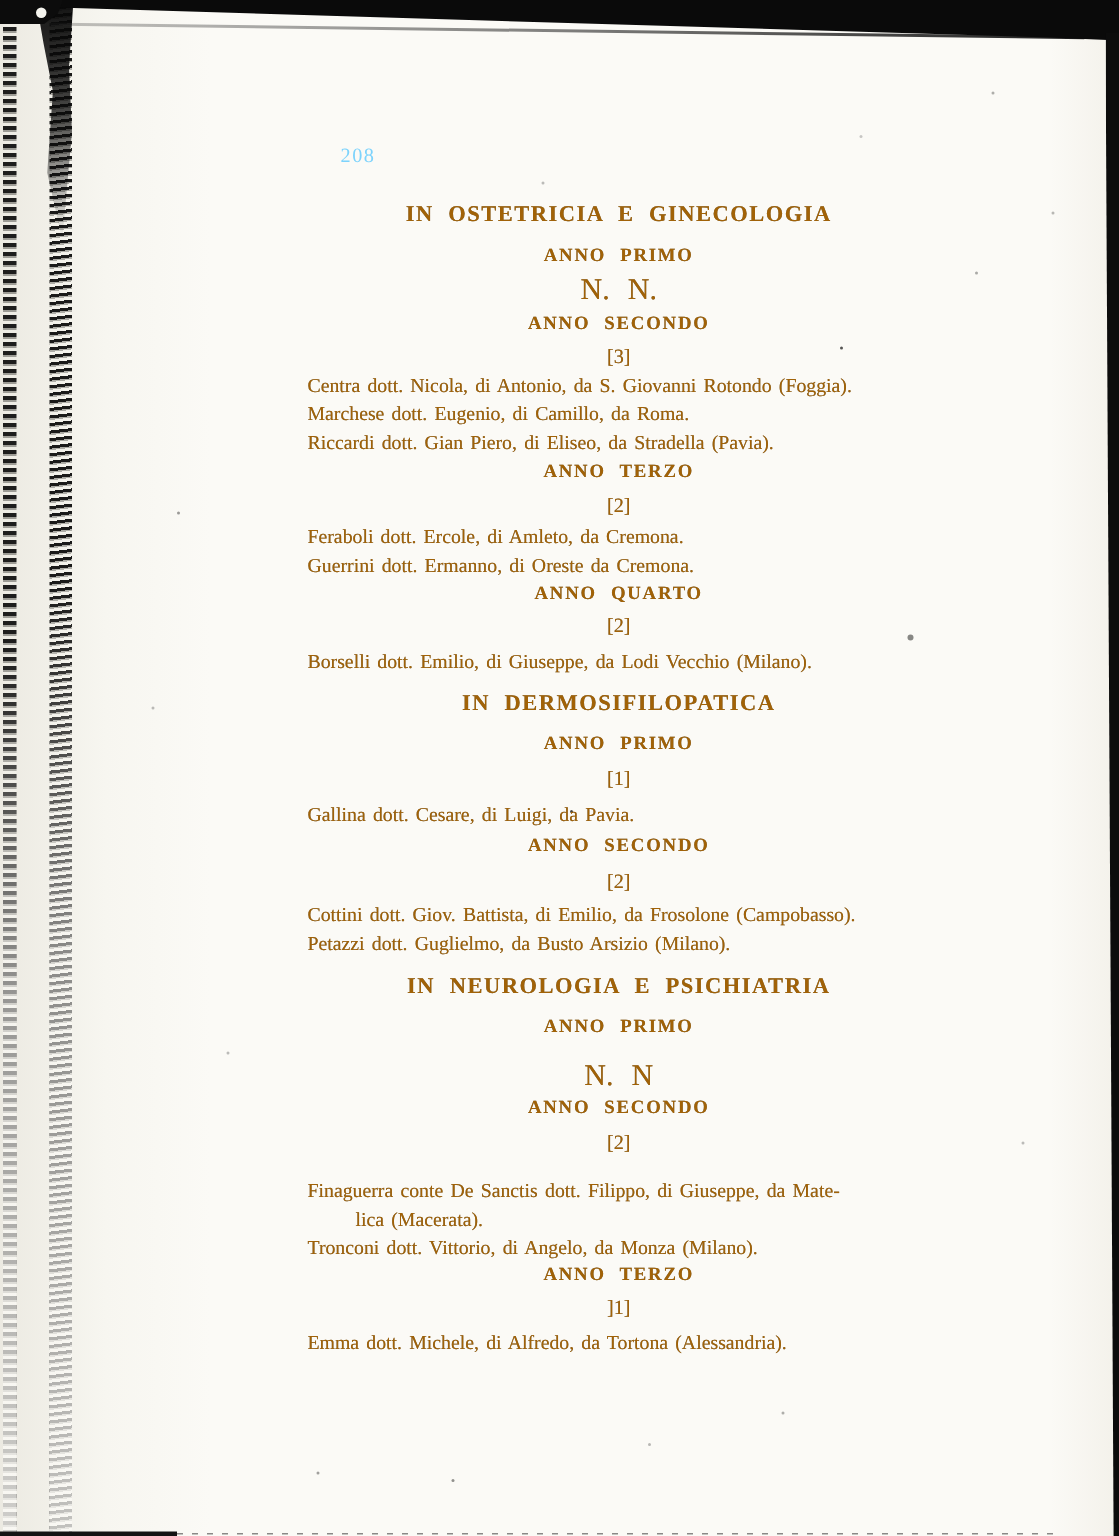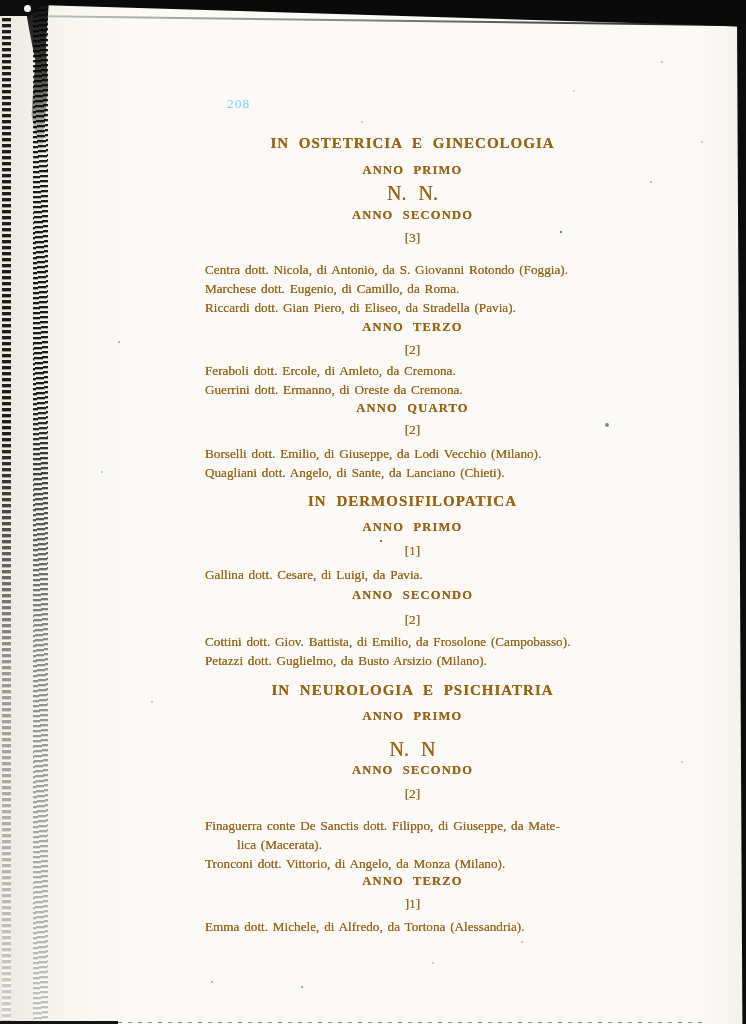--- a/index.html
+++ b/index.html
@@ -76,31 +76,30 @@
 
 <div class="pageno">208</div>
 
 <div class="doc">
 
   <p class="h1">IN OSTETRICIA E GINECOLOGIA</p>
   <p class="sub" style="margin-top:9px">ANNO PRIMO</p>
   <p class="note" style="margin-top:5px">N. N.</p>
   <p class="sub" style="margin-top:5px">ANNO SECONDO</p>
   <p class="count" style="margin-top:5px">[3]</p>
-  <p class="entry" style="margin-top:13px">Centra dott. Nicola, di Antonio, da S. Giovanni Rotondo (Foggia).</p>
+  <p class="entry" style="margin-top:0">Centra dott. Nicola, di Antonio, da S. Giovanni Rotondo (Foggia).</p>
   <p class="entry">Marchese dott. Eugenio, di Camillo, da Roma.</p>
   <p class="entry">Riccardi dott. Gian Piero, di Eliseo, da Stradella (Pavia).</p>
   <p class="sub" style="margin-top:2px">ANNO TERZO</p>
   <p class="count" style="margin-top:5px">[2]</p>
   <p class="entry" style="margin-top:2px">Feraboli dott. Ercole, di Amleto, da Cremona.</p>
   <p class="entry">Guerrini dott. Ermanno, di Oreste da Cremona.</p>
   <p class="sub" style="margin-top:1px">ANNO QUARTO</p>
   <p class="count" style="margin-top:4px">[2]</p>
   <p class="entry" style="margin-top:5px">Borselli dott. Emilio, di Giuseppe, da Lodi Vecchio (Milano).</p>
-  <p class="entry">Quagliani dott. Angelo, di Sante, da Lanciano (Chieti).</p>
 
   <p class="h1" style="margin-top:9px">IN DERMOSIFILOPATICA</p>
   <p class="sub" style="margin-top:8px">ANNO PRIMO</p>
   <p class="count" style="margin-top:6px">[1]</p>
   <p class="entry" style="margin-top:5px">Gallina dott. Cesare, di Luigi, da Pavia.</p>
   <p class="sub" style="margin-top:3px">ANNO SECONDO</p>
   <p class="count" style="margin-top:7px">[2]</p>
   <p class="entry" style="margin-top:3px">Cottini dott. Giov. Battista, di Emilio, da Frosolone (Campobasso).</p>
   <p class="entry">Petazzi dott. Guglielmo, da Busto Arsizio (Milano).</p>
 

